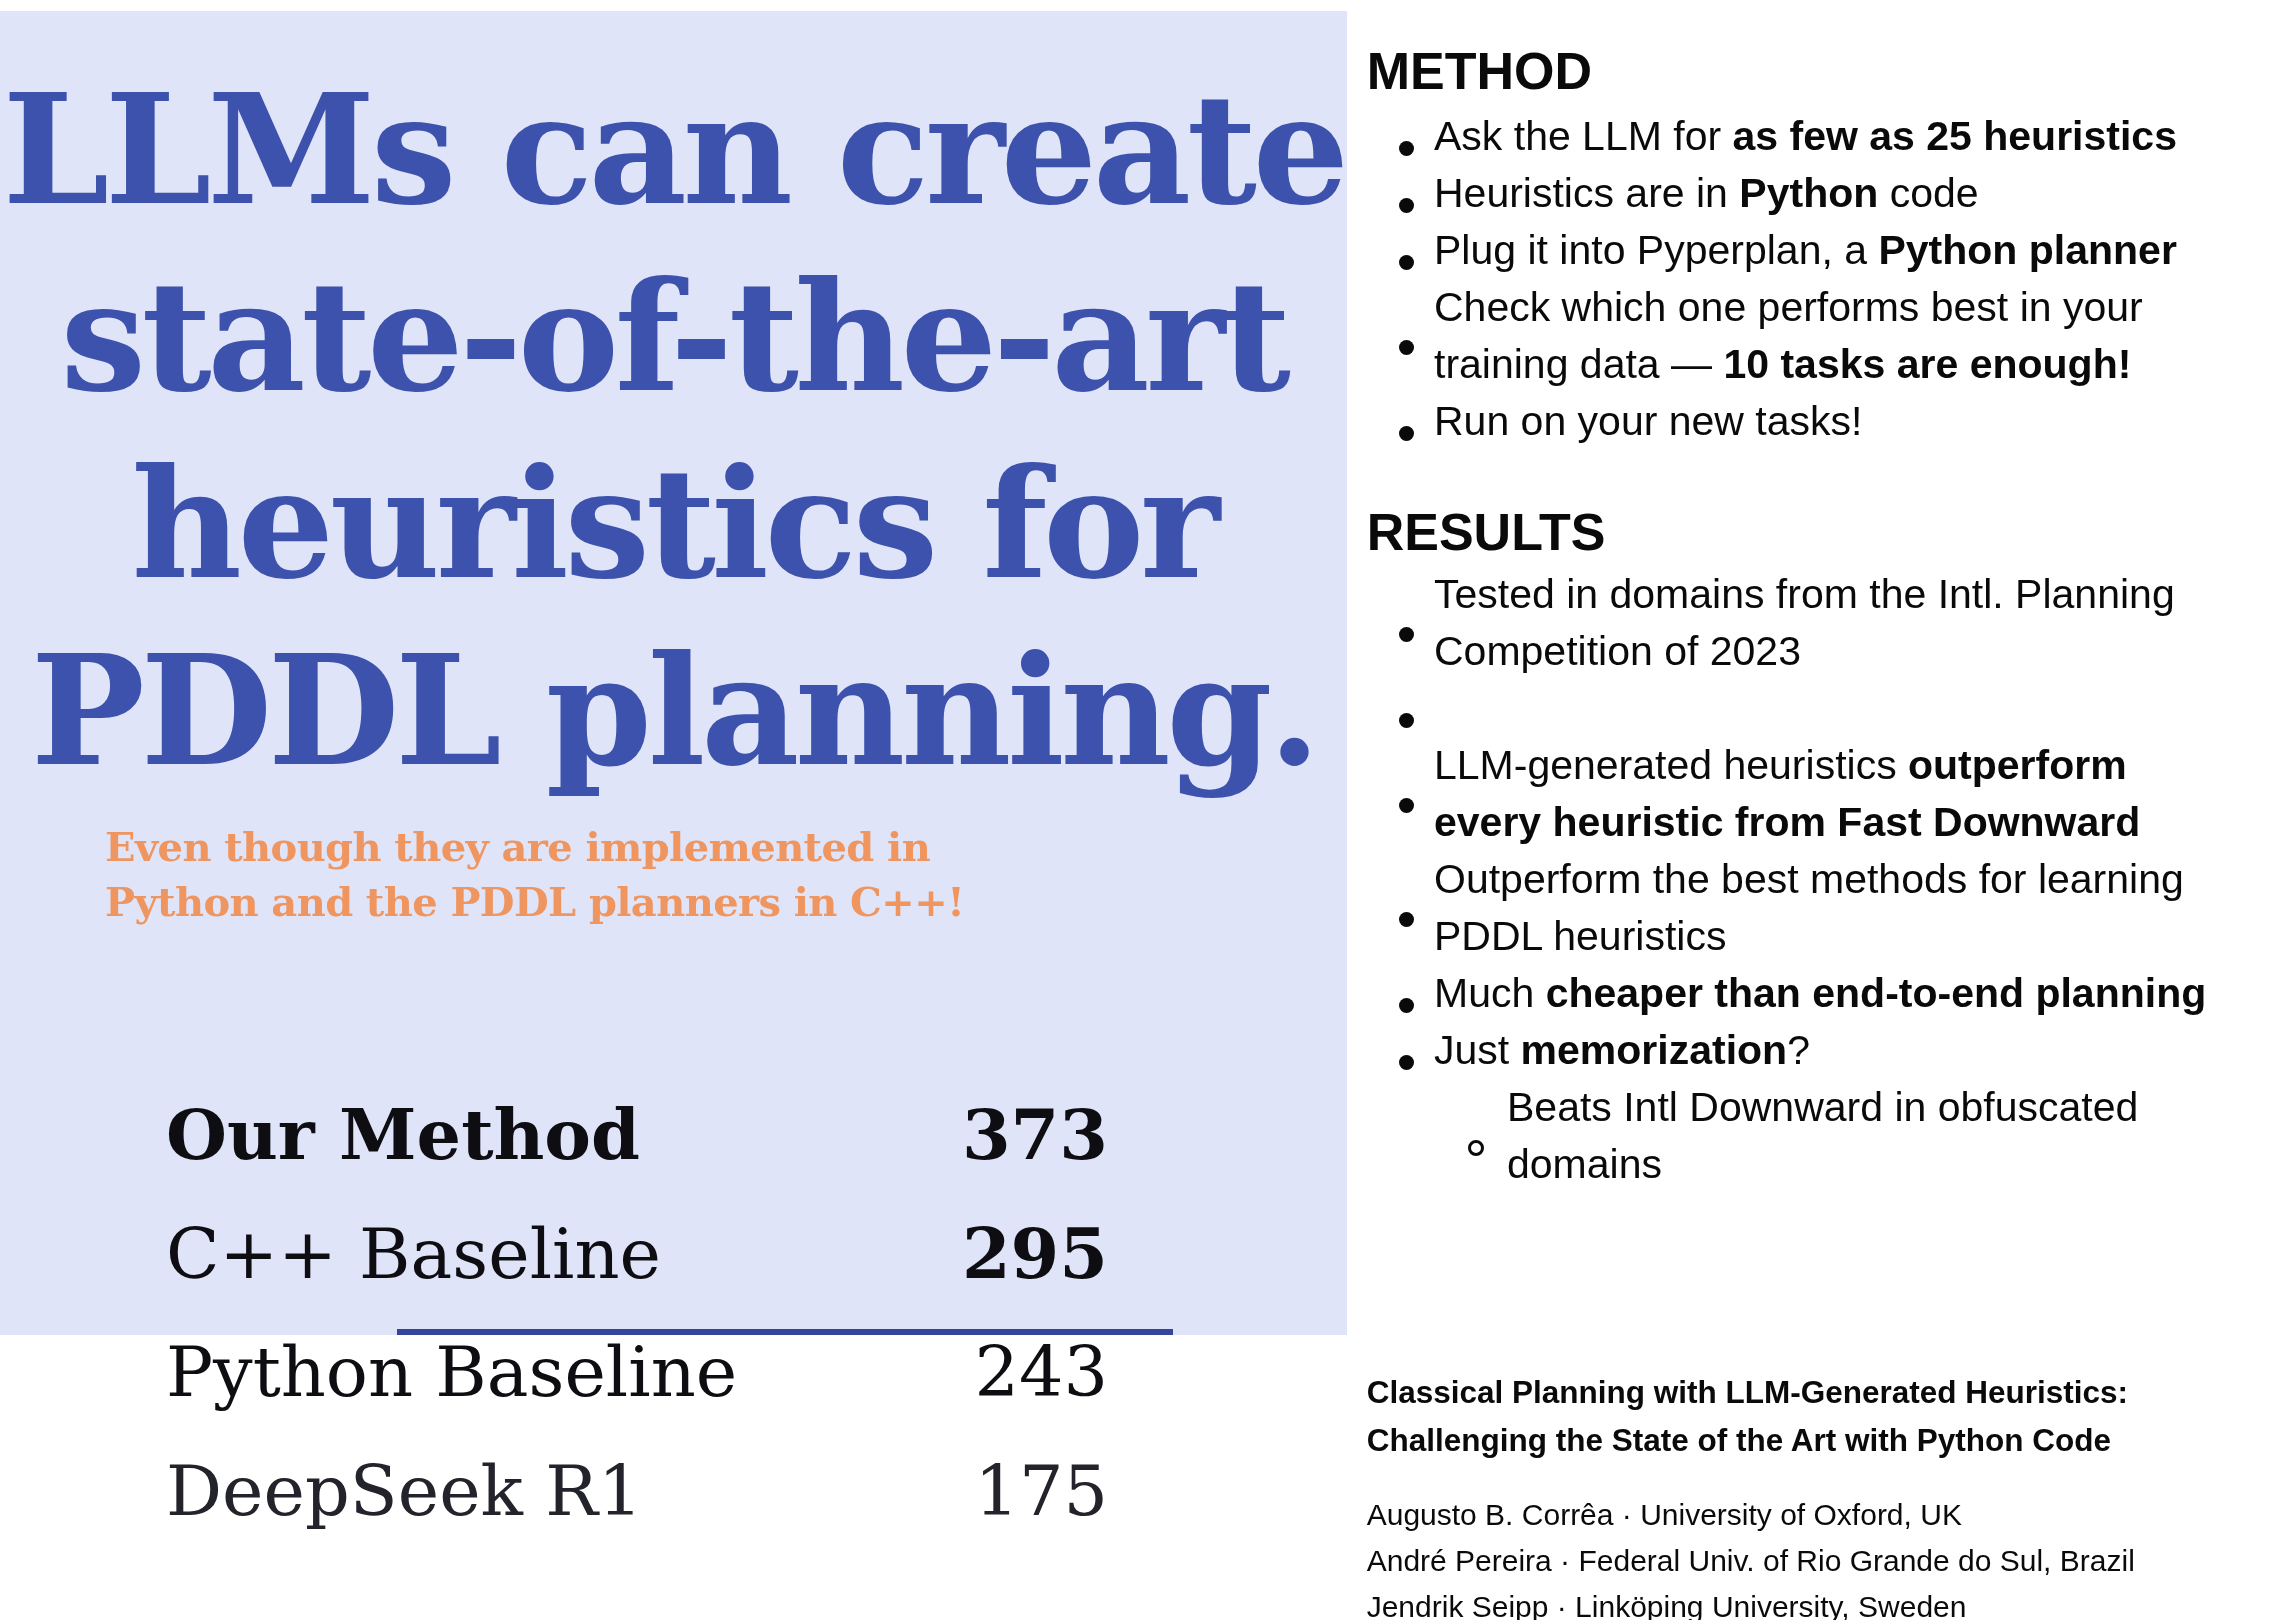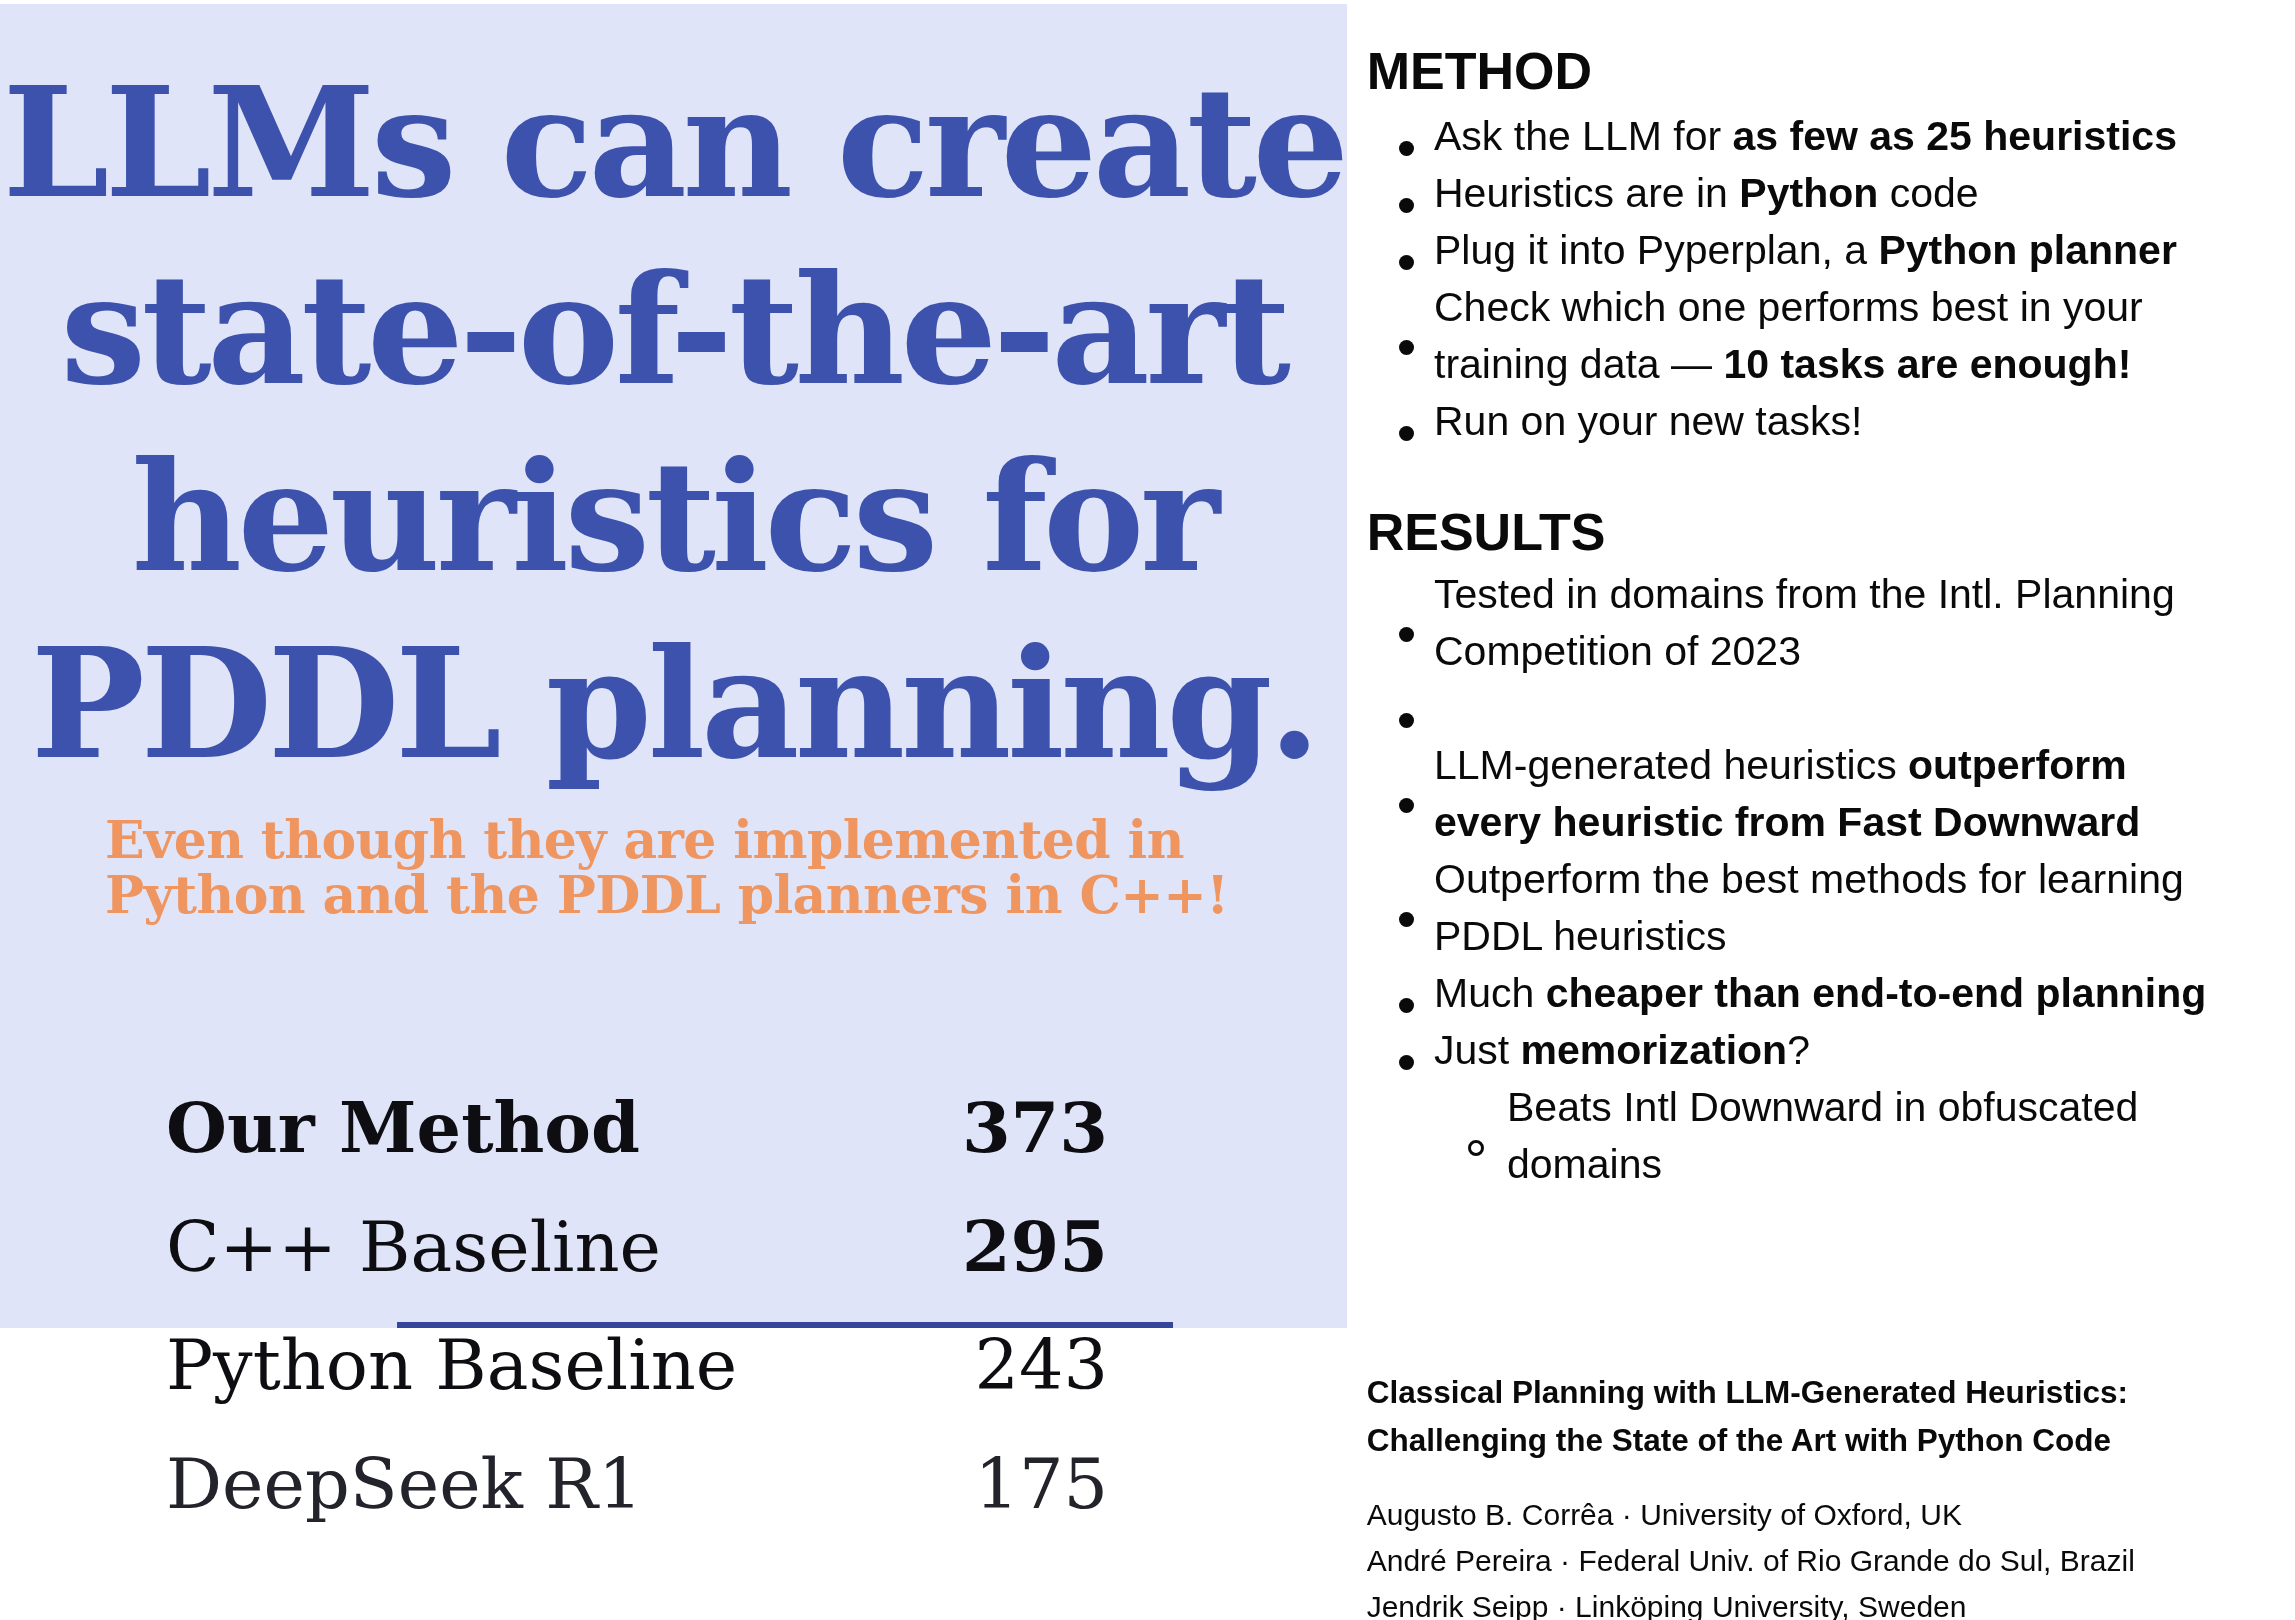--- a/index.html
+++ b/index.html
@@ -1,31 +1,31 @@
 <!DOCTYPE html>
 <html style="font-size:9px"><head>
 <meta charset="utf-8">
 <style>
   html,body{margin:0;padding:0;background:#ffffff;}
   .poster{
     position:relative;width:2295px;height:1620px;background:#ffffff;overflow:hidden;
     font-family:"Liberation Sans",sans-serif;
   }
   
-  .left-panel{position:absolute;left:0;top:4px;width:1347px;height:1324px;background:#dfe4f8;}
+  .left-panel{position:absolute;left:0;top:11px;width:1347px;height:1324px;background:#dfe4f8;}
   .hero-title{
     position:absolute;top:45px;left:0;width:1347px;margin:0;text-align:center;
     font-family:"DejaVu Serif",serif;font-weight:700;
     font-size:152px;line-height:187px;letter-spacing:-4.5px;color:#3c52ac;
   }
   .hero-title .line{display:block;}
   .hero-subtitle{
     position:absolute;top:808px;left:105px;margin:0;
     font-family:"DejaVu Serif",serif;font-weight:700;
-    font-size:52px;line-height:55px;color:#ef9560;letter-spacing:-0.6px;
+    font-size:40px;line-height:55px;color:#ef9560;letter-spacing:-0.6px;
   }
   .hero-subtitle .line{display:block;}
   .scoreboard{position:absolute;top:1064px;left:166px;width:942px;}
   .score-row{
     display:flex;justify-content:space-between;align-items:baseline;
     height:119px;line-height:119px;
     font-family:"DejaVu Serif",serif;font-size:70px;color:#0d0d12;white-space:nowrap;gap:24px;
   }
   .score-row.r1 .score-label,.score-row.r1 .score-value{font-weight:700;}
   .score-row.r2 .score-label{font-weight:400;}

